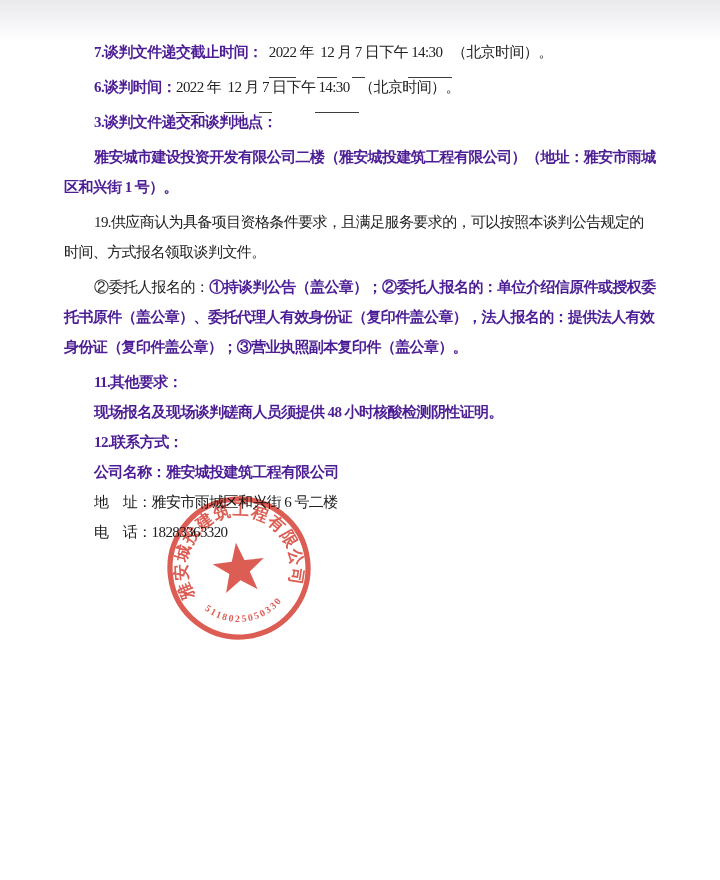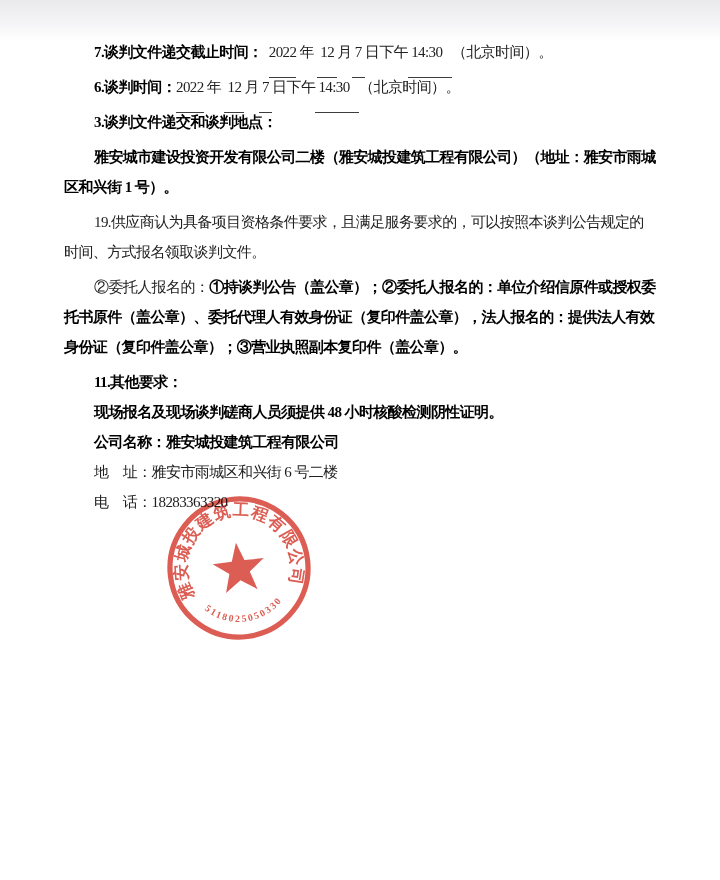--- a/index.html
+++ b/index.html
@@ -12,21 +12,21 @@
     position:absolute;top:0;left:0;width:720px;height:40px;
     background:linear-gradient(180deg,#e9e9eb 0%,#f4f4f6 55%,#ffffff 100%);
     pointer-events:none;
   }
   .doc-body{
     position:absolute;top:37px;left:64px;width:592px;
     color:#212121;font-size:15px;line-height:30px;letter-spacing:-0.6px;
   }
   .para{margin:0;text-indent:2em;}
   .para.sp{margin-bottom:5px;}
-  .b{font-weight:bold;color:#000000;}
+  .b{font-weight:bold;color:#4c1d95;}
   .u{border-bottom:1.3px solid #3d3d3d;padding-bottom:17px;}
   .seal{
     position:absolute;left:164px;top:493px;width:150px;height:150px;
     transform:rotate(-7deg);
     opacity:0.88;mix-blend-mode:multiply;
     pointer-events:none;
   }
   .seal svg{width:100%;height:100%;display:block;}
   .seal text{font-family:"Liberation Serif","DejaVu Serif",serif;}
 </style>
@@ -37,20 +37,21 @@
 
 <div class="doc-body">
     <p class="para sp"><span class="b">7.谈判文件递交截止时间：</span><span>&nbsp;&nbsp;</span><span class="u">2022</span><span> 年 </span><span class="u">&nbsp;12&nbsp;</span><span>月</span><span class="u">&nbsp;7&nbsp;</span><span>日下午</span><span class="u">&nbsp;14:30&nbsp;&nbsp;&nbsp;</span><span>（北京时间）。</span></p>
     <p class="para sp"><span class="b">6.谈判时间：</span><span class="u">2022</span><span> 年 </span><span class="u">&nbsp;12&nbsp;</span><span>月</span><span class="u">&nbsp;7&nbsp;</span><span>日下午</span><span class="u">&nbsp;14:30&nbsp;&nbsp;&nbsp;</span><span>（北京时间）。</span></p>
     <p class="para sp"><span class="b">3.谈判文件递交和谈判地点：</span></p>
     <p class="para sp"><span class="b">雅安城市建设投资开发有限公司二楼（雅安城投建筑工程有限公司）（地址：雅安市雨城区和兴街 1 号）。</span></p>
     <p class="para sp"><span>19.供应商认为具备项目资格条件要求，且满足服务要求的，可以按照本谈判公告规定的时间、方式报名领取谈判文件。</span></p>
     <p class="para sp"><span>②委托人报名的：</span><span class="b">①持谈判公告（盖公章）；②委托人报名的：单位介绍信原件或授权委托书原件（盖公章）、委托代理人有效身份证（复印件盖公章），法人报名的：提供法人有效身份证（复印件盖公章）；③营业执照副本复印件（盖公章）。</span></p>
     <p class="para"><span class="b">11.其他要求：</span></p>
     <p class="para"><span class="b">现场报名及现场谈判磋商人员须提供 48 小时核酸检测阴性证明。</span></p>
+    <p class="para"><span class="b">12.联系方式：</span></p>
     <p class="para"><span class="b">公司名称：雅安城投建筑工程有限公司</span></p>
     <p class="para"><span>地　址：雅安市雨城区和兴街 6 号二楼</span></p>
     <p class="para"><span>电　话：18283363320</span></p>
   </div>
 
 <div class="seal">
   <svg viewBox="0 0 200 200">
     <defs>
       <path id="sealTopArc" d="M 36.6 129.6 A 70 70 0 1 1 163.4 129.6" fill="none"></path>
       <path id="sealBottomArc" d="M 41 141.3 A 72 72 0 0 0 159 141.3" fill="none"></path>

